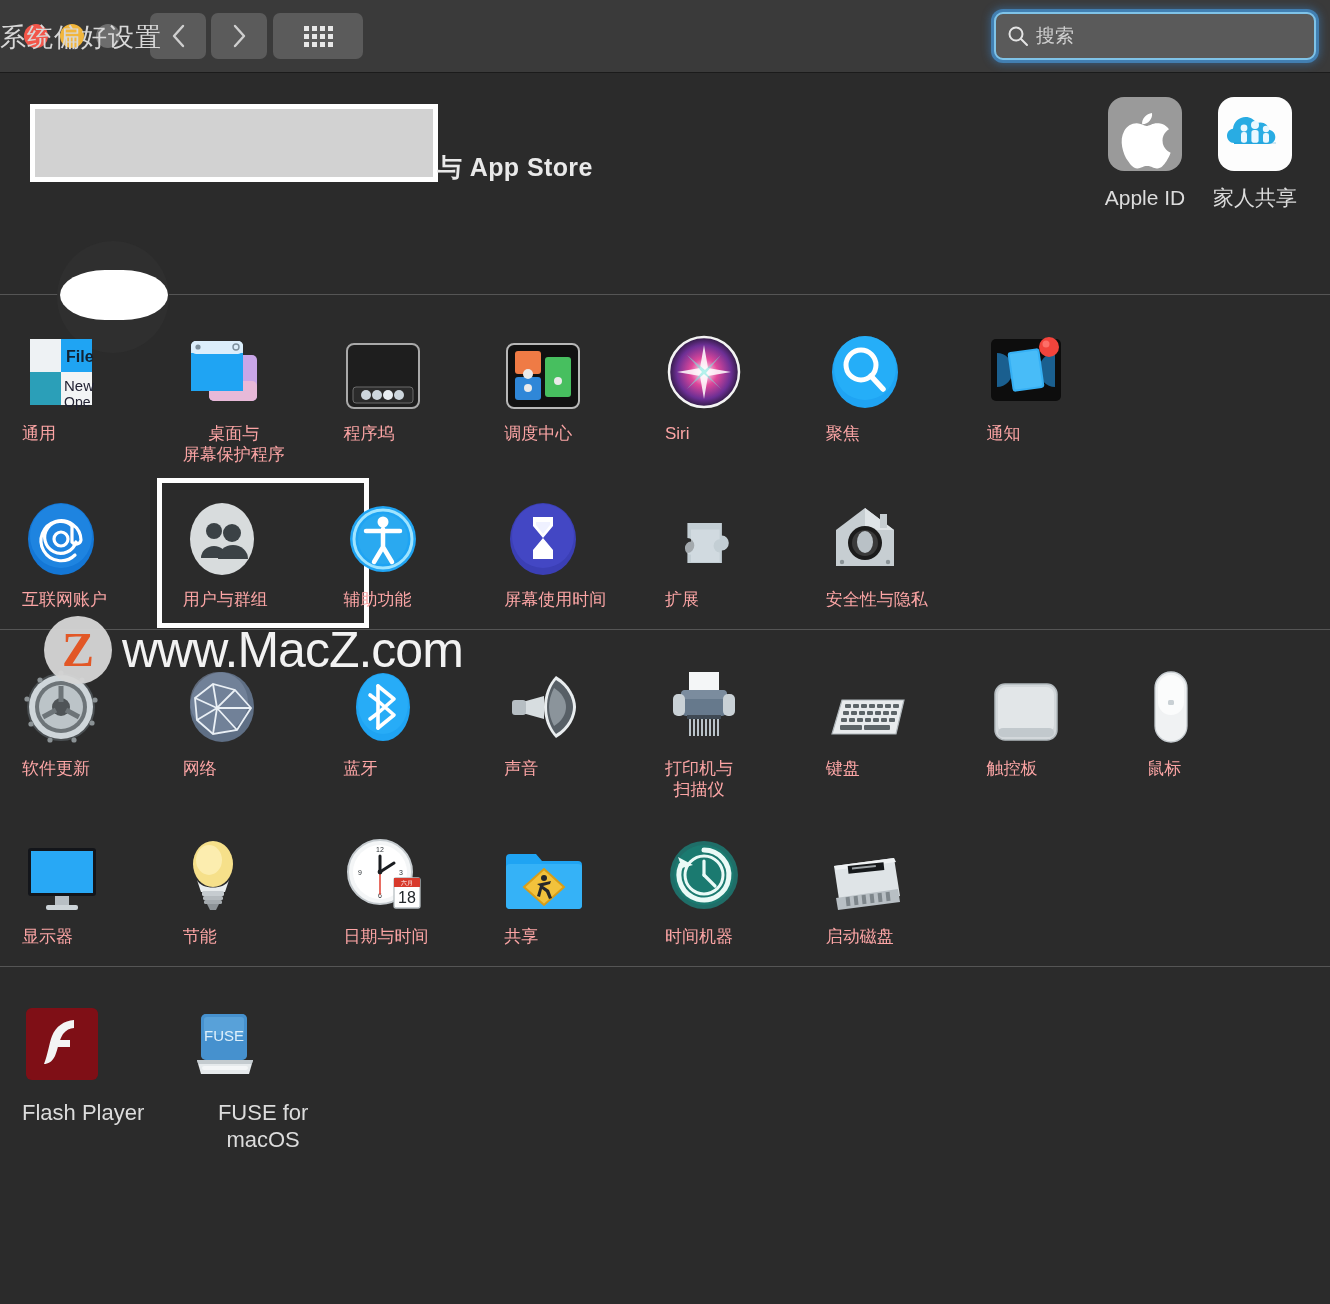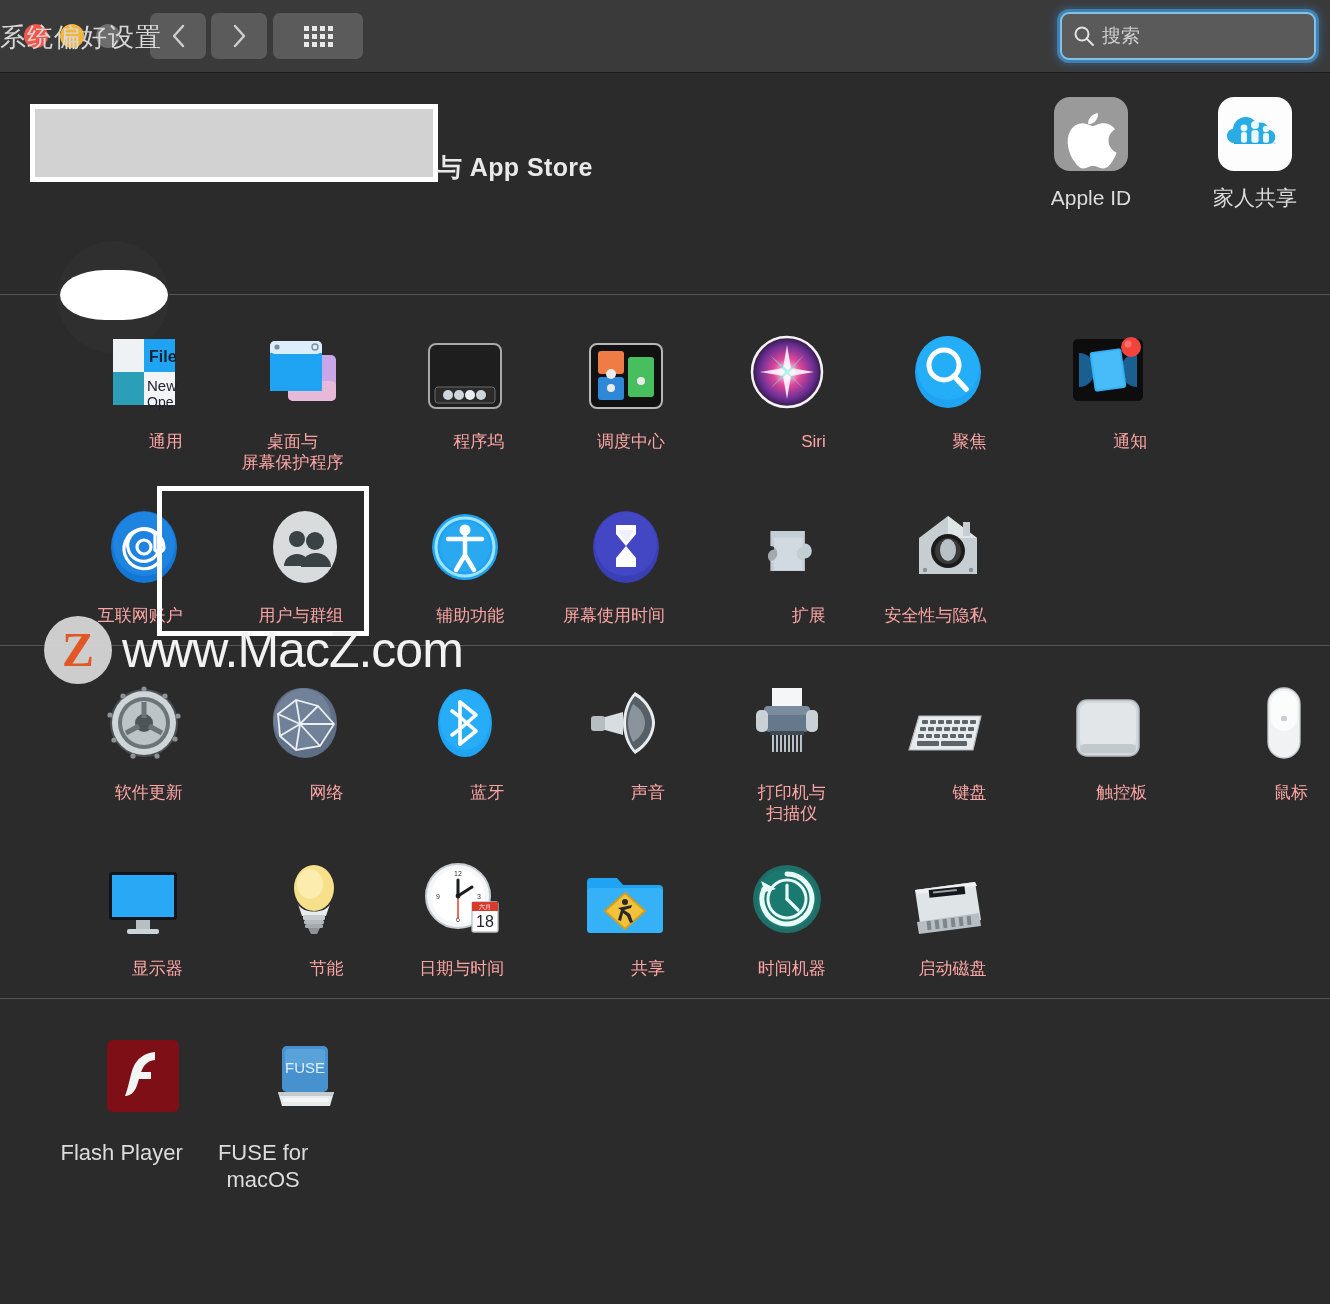--- a/index.html
+++ b/index.html
@@ -45,21 +45,21 @@
   .dotgrid { display: grid; grid-template-columns: repeat(4, 5px); gap: 3px; }
   .dotgrid i { width: 5px; height: 5px; background: #e8e8e8; display: block; }
 
   .wintitle {
     position: absolute; left: 0; right: 0; top: 20px;
     color: #d8d8d8; font-size: 26px; letter-spacing: 1px;
   }
 
   .searchwrap {
     position: absolute; right: 14px; top: 12px;
-    width: 256px; height: 48px;
+    width: 322px; height: 48px;
     border-radius: 9px;
     background: #5a5a5a;
     border: 2px solid #7fc3e8;
     box-shadow: 0 0 0 3px rgba(70,150,215,.65), 0 0 8px 4px rgba(60,140,215,.45);
     display: flex; align-items: center;
     padding: 4px 10px;
   }
   .searchwrap .mag { width: 24px; height: 24px; flex: 0 0 auto; margin-right: 6px; }
   .searchwrap input {
     background: transparent; border: 0; outline: none;
@@ -92,42 +92,41 @@
     width: 112px; height: 112px; border-radius: 50%;
     background: #2f2f2f;
   }
   .banner-text {
     position: absolute; left: 437px; top: 78px;
     color: #e9e9e9; font-size: 25px; letter-spacing: .4px; font-weight: bold;
   }
 
   .topright {
     position: absolute; right: 20px; top: 22px;
-    display: flex; gap: 54px;
+    display: flex; 
   }
   .tile {
     width: 110px;
     display: flex; flex-direction: column; align-items: center;
   }
   .tile .glyph { height: 78px; display: flex; align-items: center; justify-content: center; }
   .tile .cap {
     margin-top: 12px; color: #dcdcdc; font-size: 21px;
     text-align: center; line-height: 1.25; white-space: pre-line;
   }
 
   
   .pane-section { padding: 26px 22px 18px 22px; }
   .row {
     display: grid; grid-template-columns: repeat(8, 1fr);
   }
   .pane {
     position: relative;
-    display: flex; flex-direction: column; align-items: flex-end;
+    display: flex; flex-direction: column; align-items: flex-start;
     padding-top: 6px;
-    gap: 8px;
   }
   .pane .icon { height: 84px; display: flex; align-items: flex-end; justify-content: center; }
   .pane .label {
     margin-top: 12px; color: #fca5a5; font-size: 17px; text-align: center;
     line-height: 1.25; white-space: pre-line;
   }
   .pane.selected::before {
     content: "";
     position: absolute; left: 50%; transform: translateX(-50%);
     top: -10px; width: 202px; height: 140px;

